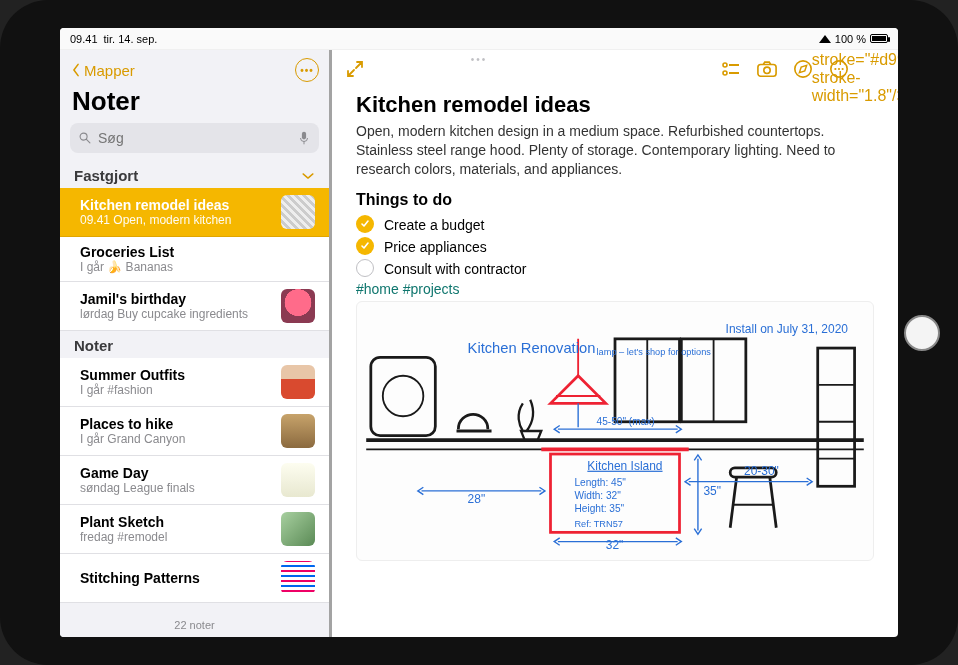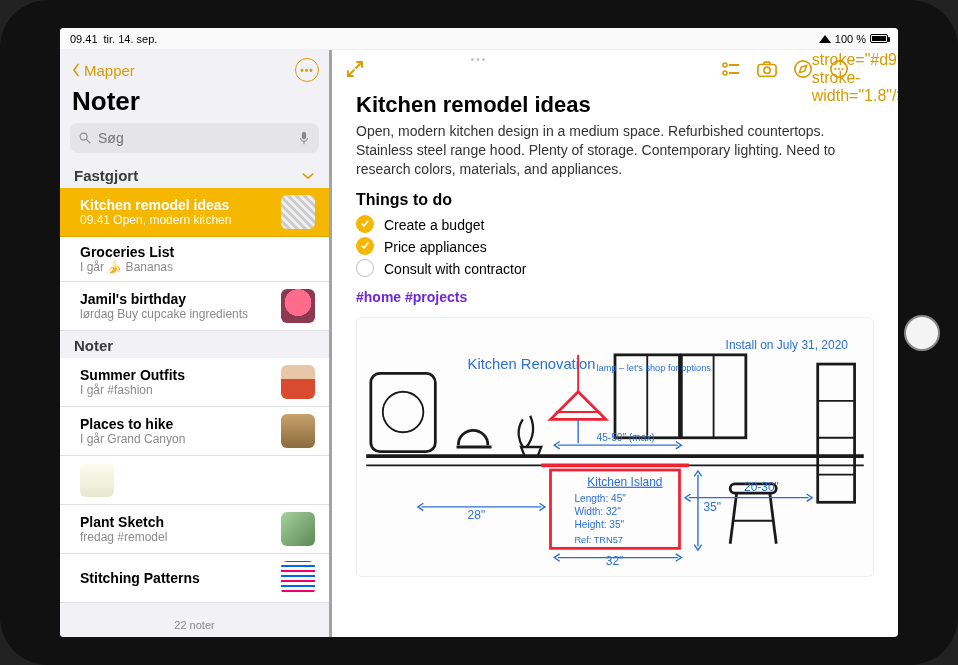--- a/index.html
+++ b/index.html
@@ -88,21 +88,21 @@
 
 .note{ padding:4px 24px 8px; overflow:auto; flex:1;}
 .n-title{ font-size:22px; font-weight:700; margin-bottom:4px;}
 .n-p{ font-size:14px; color:#333; line-height:1.35; margin-bottom:12px;}
 .n-h2{ font-size:16px; font-weight:700; margin-bottom:6px;}
 .todo{ display:flex; align-items:flex-end; gap:10px; font-size:14px; margin-bottom:4px;}
 .check{ width:18px;height:18px;border-radius:50%;flex-shrink:0;display:flex;align-items:center;justify-content:center;}
 .check.on{ background:#f5b700; color:#fff;}
 .check.off{ border:1.5px solid #c0c0c4; }
 .check svg{width:10px;height:10px;}
-.tags{ color:#6d28d9; font-size:14px; margin:12px 0;font-weight:bold;}
+.tags{ color:#0f766e; font-size:14px; margin:4px 0;}
 .sketch{
   height:260px; border:1px solid #eee; border-radius:6px;
   position:relative; background:#fdfdfd; overflow:hidden;
 }
 .sketch svg{width:100%;height:100%;}
 </style>
 </head>
 <body>
 
 <div class="device">
@@ -194,20 +194,24 @@
             <div class="thumb th-outfit"></div>
           </div>
           <div class="row">
             <div class="txt">
                 <div class="t1">Places to hike</div>
                 <div class="t2">I går Grand Canyon</div>
               </div>
             <div class="thumb th-hike"></div>
           </div>
           <div class="row">
+            <div class="txt">
+                <div class="t1">Game Day</div>
+                <div class="t2">søndag League finals</div>
+              </div>
             <div class="thumb th-game"></div>
           </div>
           <div class="row">
             <div class="txt">
                 <div class="t1">Plant Sketch</div>
                 <div class="t2">fredag #remodel</div>
               </div>
             <div class="thumb th-plant"></div>
           </div>
           <div class="row">

